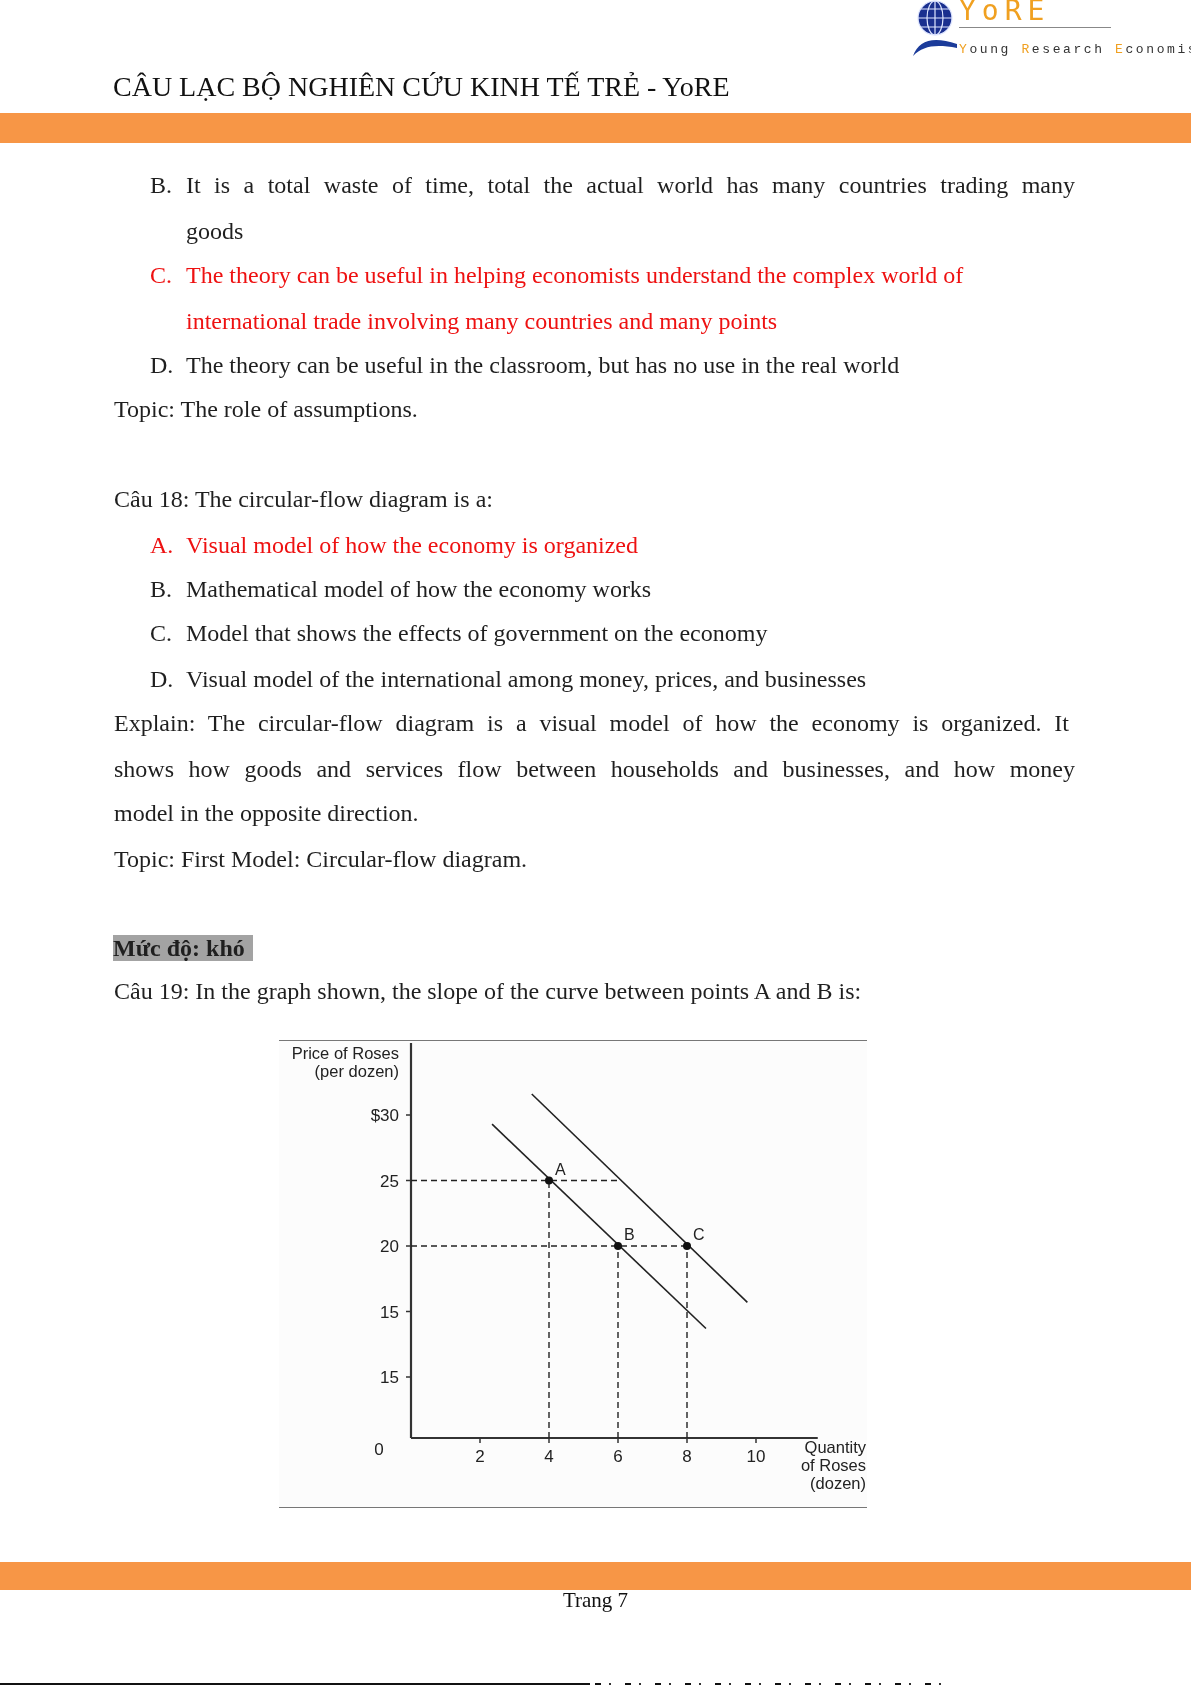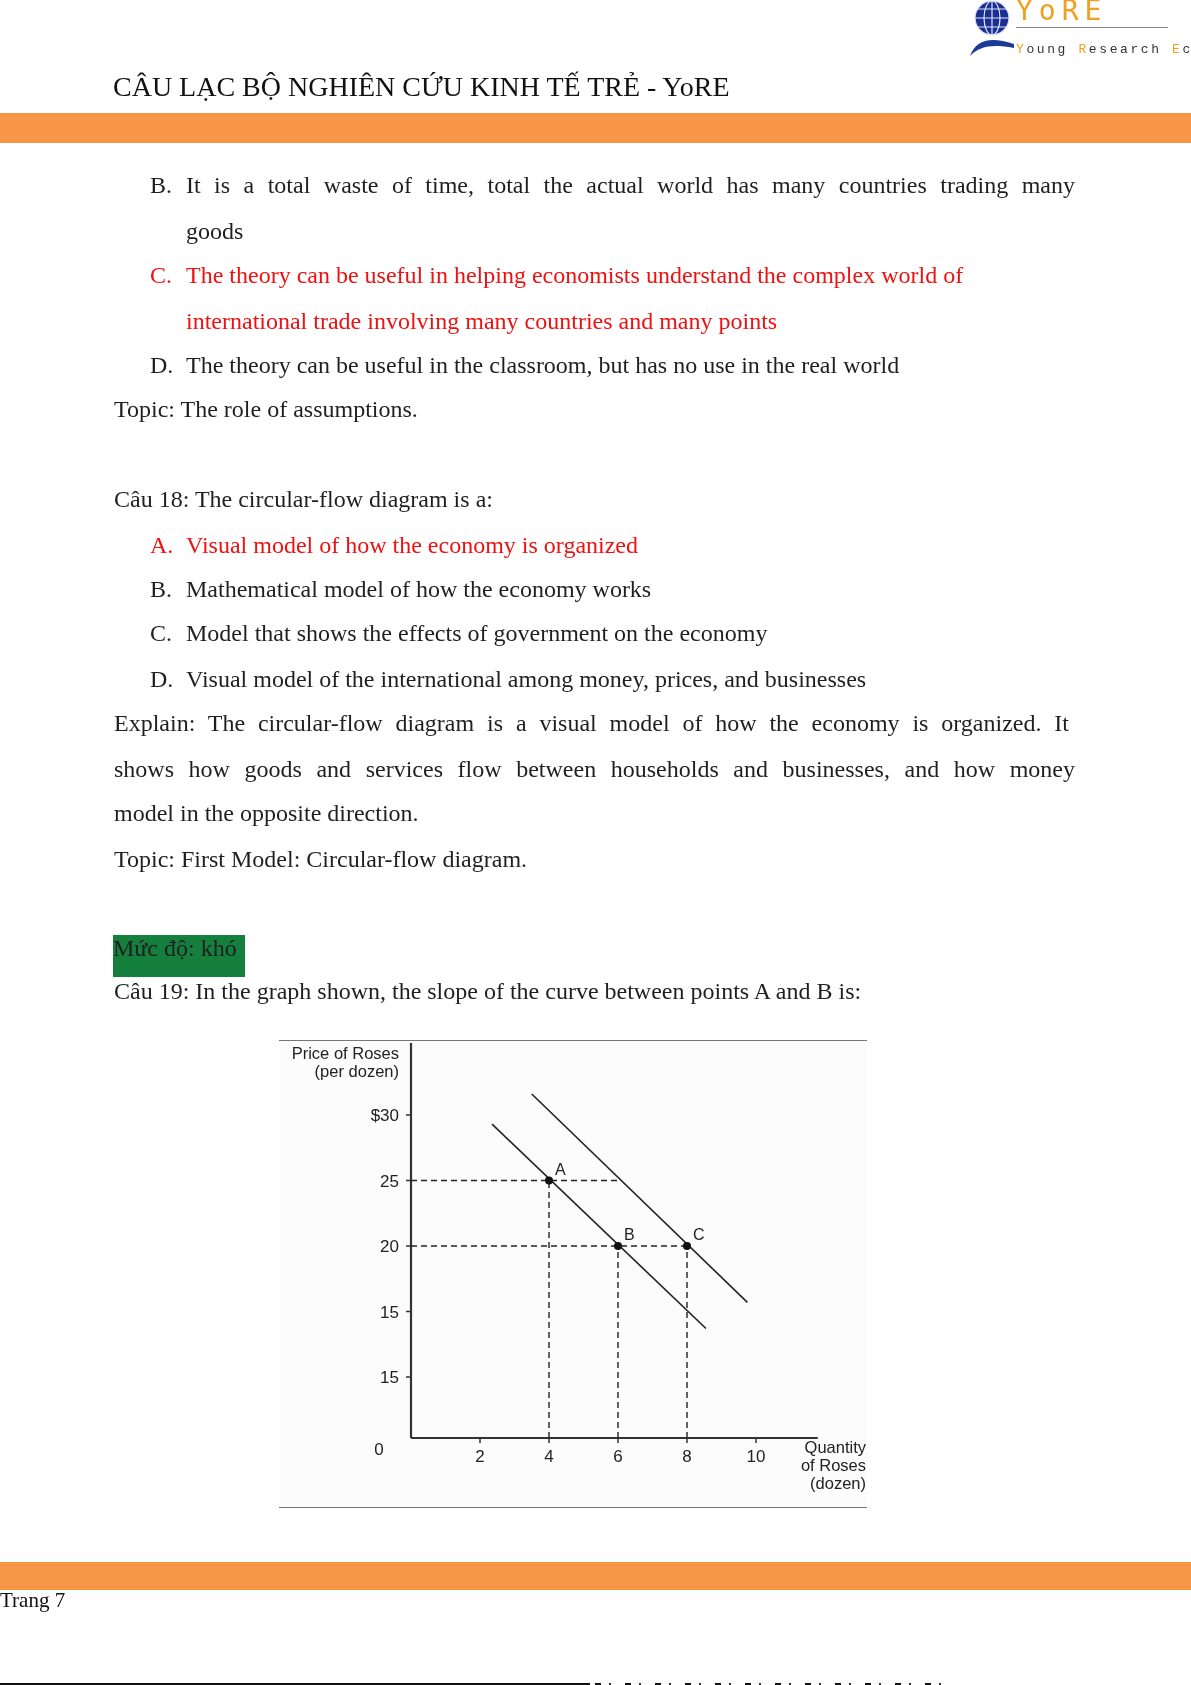--- a/index.html
+++ b/index.html
@@ -4,35 +4,35 @@
 <style>
   html, body { margin:0; padding:0; background:#ffffff; }
   body { width:1191px; height:1685px; position:relative; overflow:hidden;
          font-family:"Liberation Serif","DejaVu Serif",serif; color:#222; }
   .abs { position:absolute; }
   .line { position:absolute; font-size:24px; line-height:30px; white-space:nowrap; color:#1f1f1f; }
   .red { color:#ee1111; }
   .justify { text-align:justify; text-align-last:justify; white-space:normal; }
   .header-text { left:113px; top:74px; font-size:28px; line-height:26px; color:#111; }
   .band { position:absolute; left:0; width:1191px; }
-  .hl { background:#15803d; padding:0 8px 16px 0; }
+  .hl { background:#a3a3a3; padding:0 8px 0 0;font-weight:bold; }
   
-  .logo { left:968px; top:0; width:205px; height:56px; }
+  .logo { left:911px; top:0; width:205px; height:56px; }
   .logo-word { position:absolute; left:48px; top:-6px; font-family:"DejaVu Sans Mono",monospace;
                font-size:28px; letter-spacing:6px; color:#f0a020; }
   .logo-sub { position:absolute; left:48px; top:30px; font-size:13px; letter-spacing:2.6px; color:#333;
               white-space:nowrap; font-family:Liberation Mono, monospace;margin-top:12px; }
   .logo-sub b { color:#f0a020; font-weight:normal; }
   .logo-rule { position:absolute; left:48px; top:27px; width:152px; height:1px; background:#888; }
   
   .chart { position:absolute; left:279px; top:1040px; width:588px; height:466px; background:#fcfcfc;
            border-top:1.5px solid #777; border-bottom:1.5px solid #777; }
   .chart svg { position:absolute; left:0; top:0; }
   .chart text { font-family:"Liberation Sans","DejaVu Sans",sans-serif; fill:#222; }
-  .footer-text { position:absolute; top:1588px; width:1191px; text-align:left; font-size:21px; color:#111; }
+  .footer-text { position:absolute; top:1588px; width:1191px; text-align:center; font-size:21px; color:#111; }
   .bottom-rule { position:absolute; left:0; top:1683px; height:2px; width:590px; background:#111; }
   .bottom-rule2 { position:absolute; left:595px; top:1683px; height:2px; width:360px;
                   background:repeating-linear-gradient(90deg,#111 0 6px,transparent 6px 14px,#333 14px 16px,transparent 16px 30px); }
 </style>
 </head>
 <body>
 
 <div class="abs logo">
   <svg class="abs" style="left:0;top:0" width="50" height="56">
     <path d="M2 56 C 8 40, 22 36, 46 44 L 46 48 C 24 44, 12 46, 2 56 Z" fill="#1b3b9a"></path>

